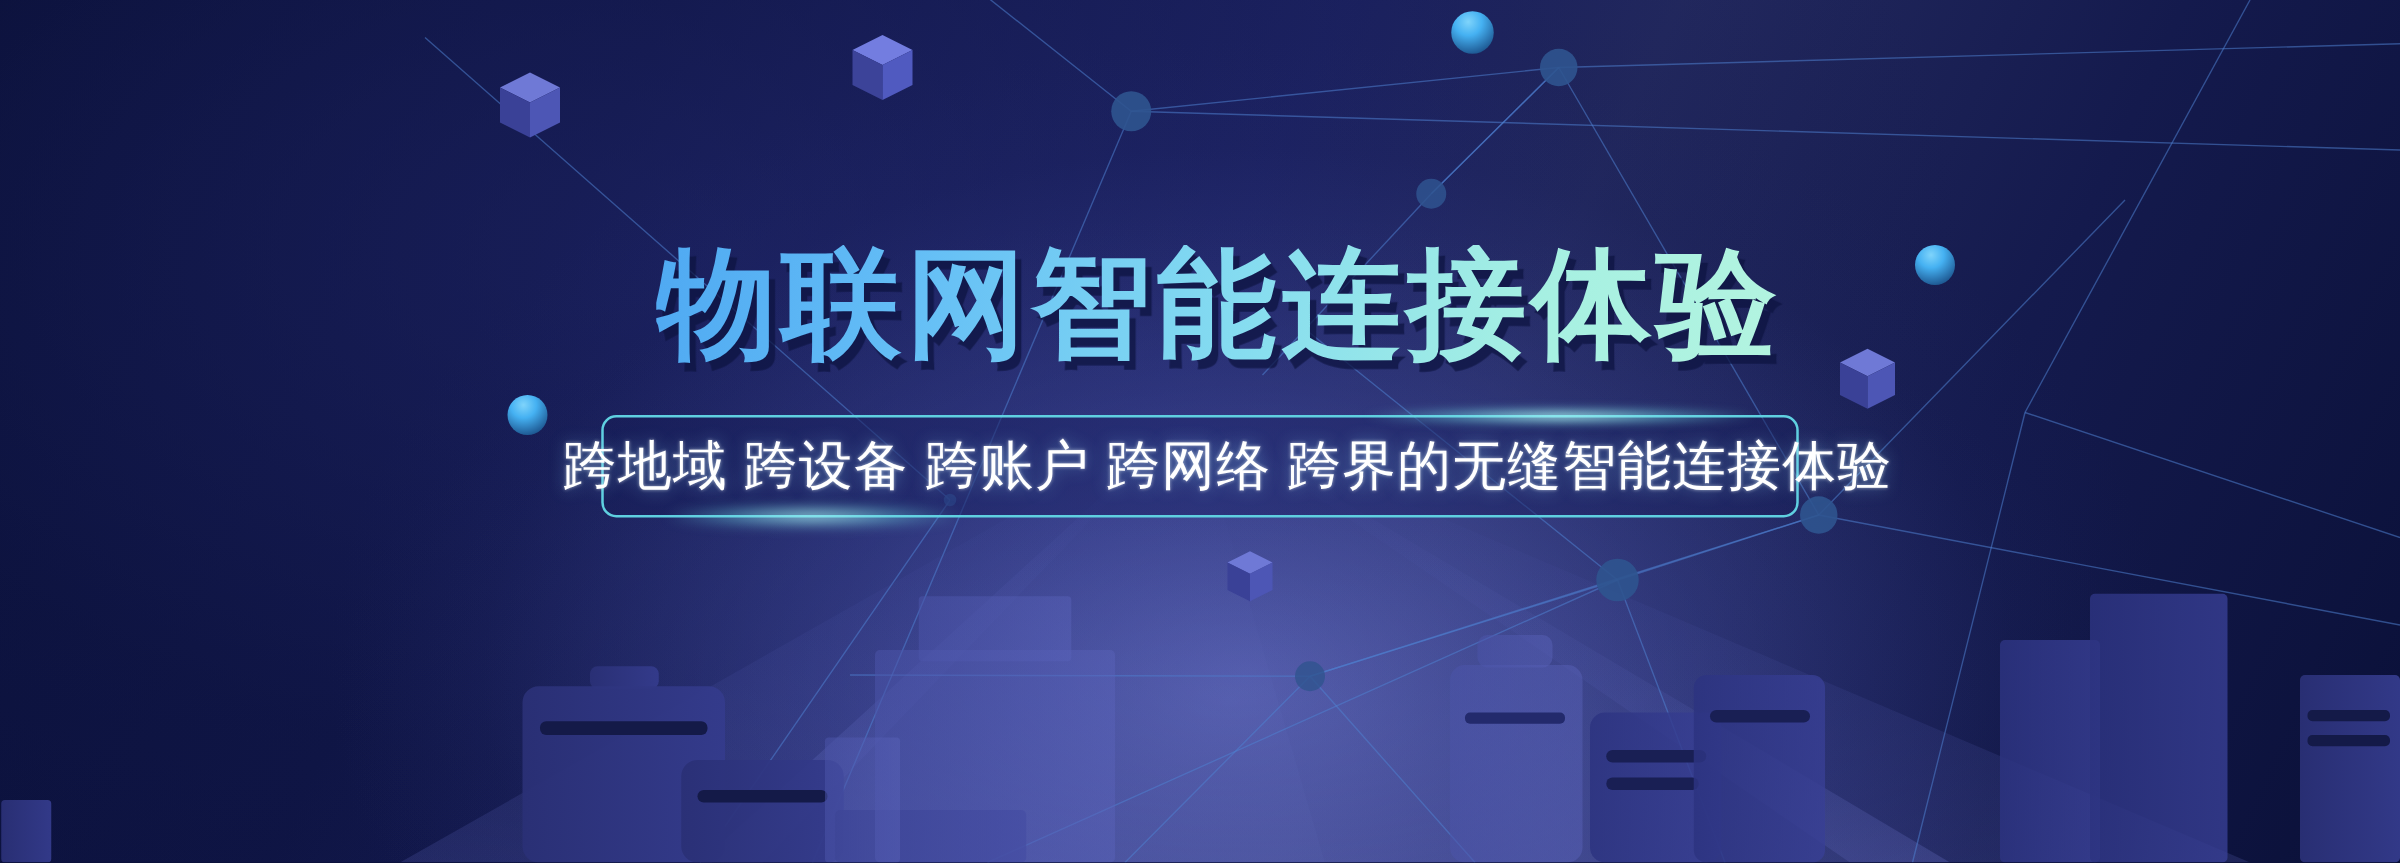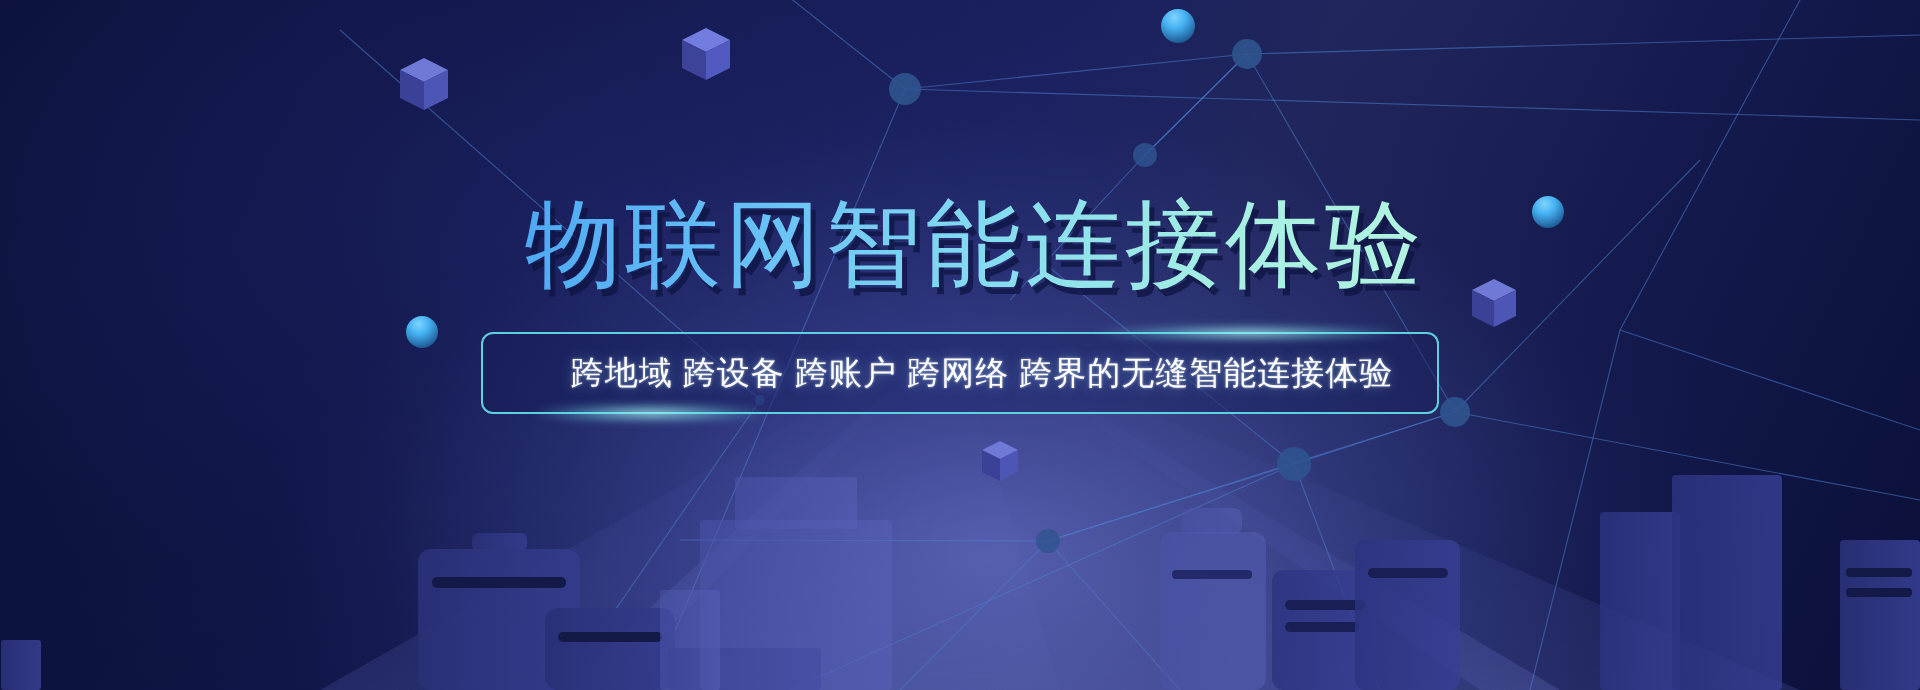--- a/index.html
+++ b/index.html
@@ -28,21 +28,21 @@
     height:690px;
     display:flex;
     flex-direction:column;
     align-items:center;
     pointer-events:none;
   }
   .title{
     margin-top:196px;
     font-size:96px;
     line-height:1;
-    font-weight:400;
+    font-weight:700;
     letter-spacing:4px;
     white-space:nowrap;
     background:linear-gradient(100deg,#4fa9f2 0%, #63bdf6 22%, #85dcf0 52%, #a6f0e2 78%, #b3f4e0 100%);
     -webkit-background-clip:text;
     background-clip:text;
     color:transparent;
     -webkit-text-fill-color:transparent;
     filter:drop-shadow(5px 7px 0px rgba(14,20,66,0.75));
     pointer-events:auto;
     margin-left:30px;
@@ -54,21 +54,21 @@
     height:82px;
     border:2px solid #5fd0e0;
     border-radius:12px;
     background:linear-gradient(90deg, rgba(22,28,86,0.55) 0%, rgba(30,37,105,0.55) 50%, rgba(22,28,86,0.45) 100%);
     display:flex;
     align-items:center;
     justify-content:center;
     pointer-events:auto;
   }
   .subtitle-text{
-    font-size:33px;
+    font-size:43px;
     color:#ffffff;
     letter-spacing:1px;
     white-space:nowrap;
     text-shadow:0 0 14px rgba(140,215,255,0.45), 0 0 3px rgba(255,255,255,0.6);
     padding-left:44px;
   }
   
   .glow-top{
     position:absolute;
     top:-8px;right:34px;

